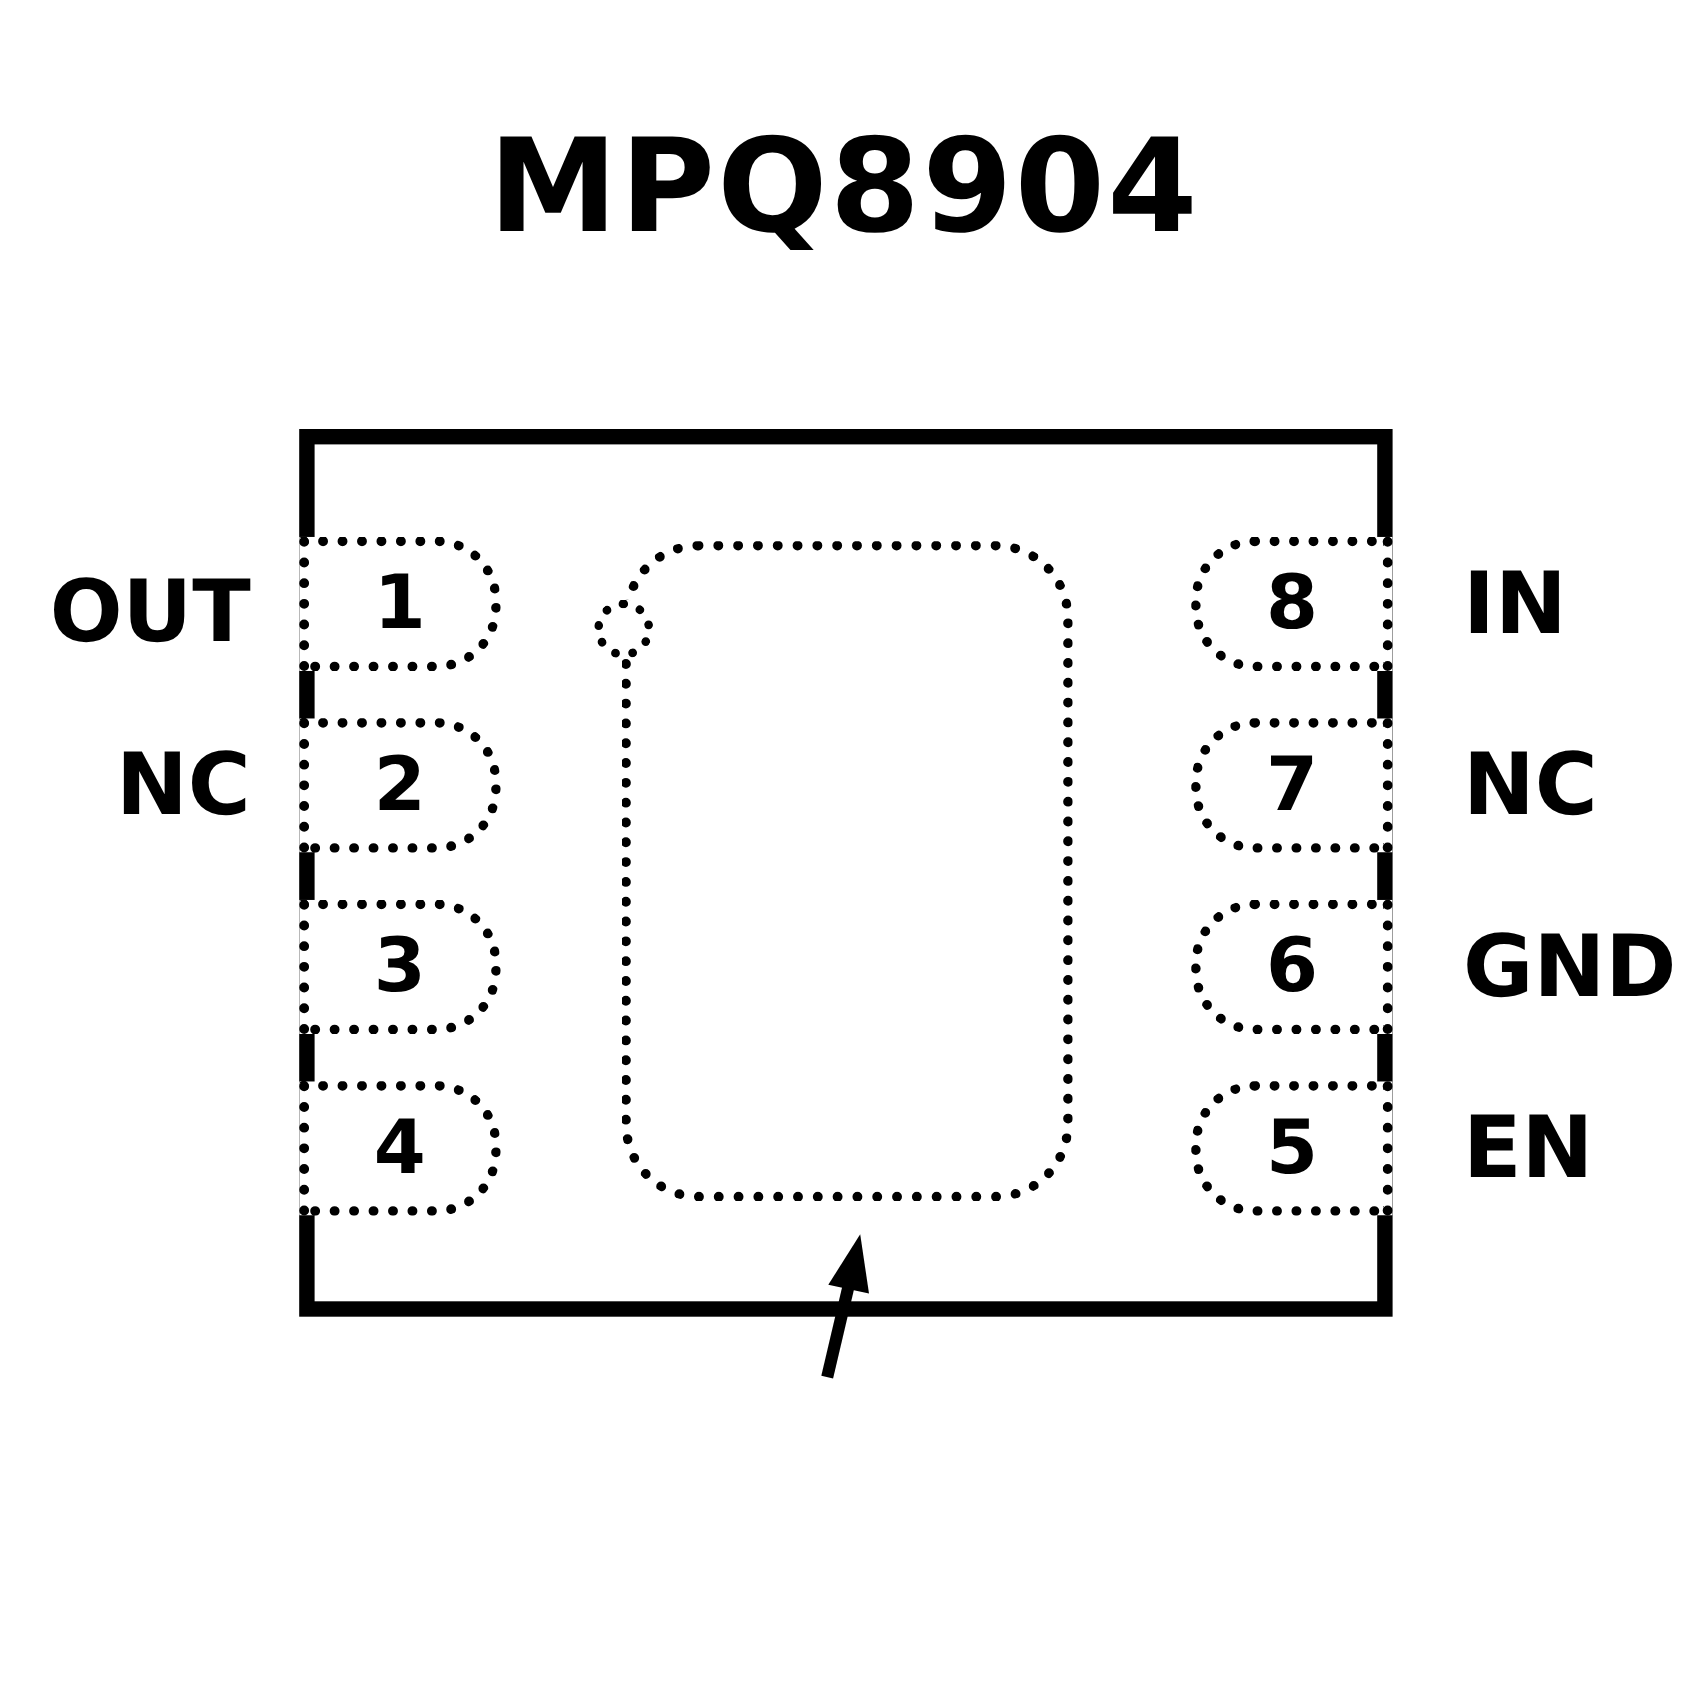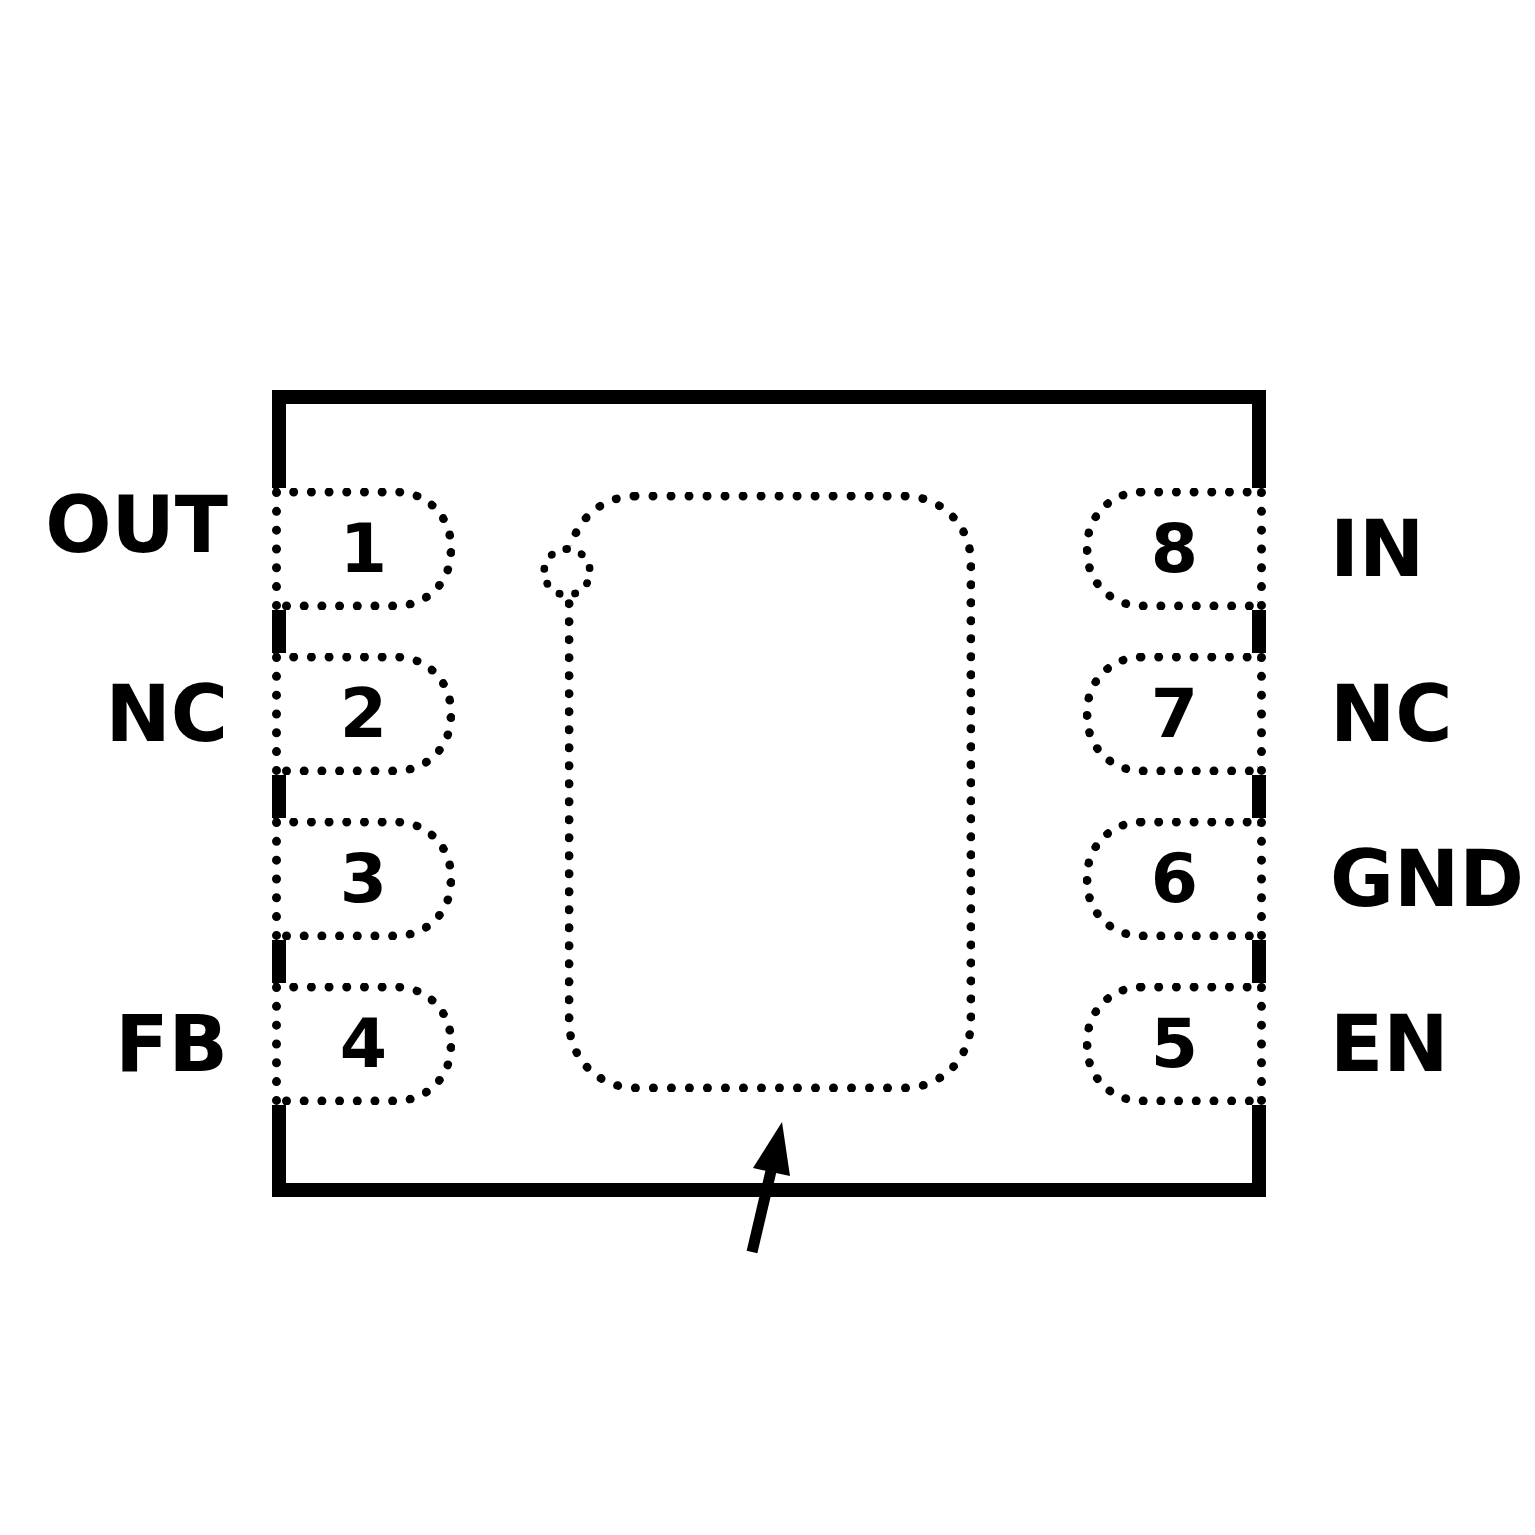--- a/index.html
+++ b/index.html
@@ -89,20 +89,21 @@
     left:700px;top:1100px;
     width:160px;height:180px;
     z-index:5;
   }
 </style>
 </head>
 <body>
 
 <div class="stage">
 
+  <div class="title">MPQ8904</div>
 
   <div class="chip"></div>
 
   <div class="pad pad-left" style="top:488px">
     <span class="pin-num">1</span>
   </div>
   <div class="pad pad-left" style="top:653px">
     <span class="pin-num">2</span>
   </div>
   <div class="pad pad-left" style="top:818px">
@@ -118,23 +119,22 @@
   <div class="pad pad-right" style="top:653px">
     <span class="pin-num">7</span>
   </div>
   <div class="pad pad-right" style="top:818px">
     <span class="pin-num">6</span>
   </div>
   <div class="pad pad-right" style="top:983px">
     <span class="pin-num">5</span>
   </div>
 
-  <div class="lbl lbl-left" style="top:464px">OUT</div>
+  <div class="lbl lbl-left" style="top:496px">OUT</div>
   <div class="lbl lbl-left" style="top:653px">NC</div>
-  <div class="lbl lbl-left" style="top:983px">FB</div>
 
   <div class="lbl lbl-right" style="top:488px">IN</div>
   <div class="lbl lbl-right" style="top:653px">NC</div>
   <div class="lbl lbl-right" style="top:818px">GND</div>
   <div class="lbl lbl-right" style="top:983px">EN</div>
 
   <div class="epad"></div>
   <div class="pin1-marker"></div>
 
   <svg class="arrow-svg" viewBox="0 0 160 180">

